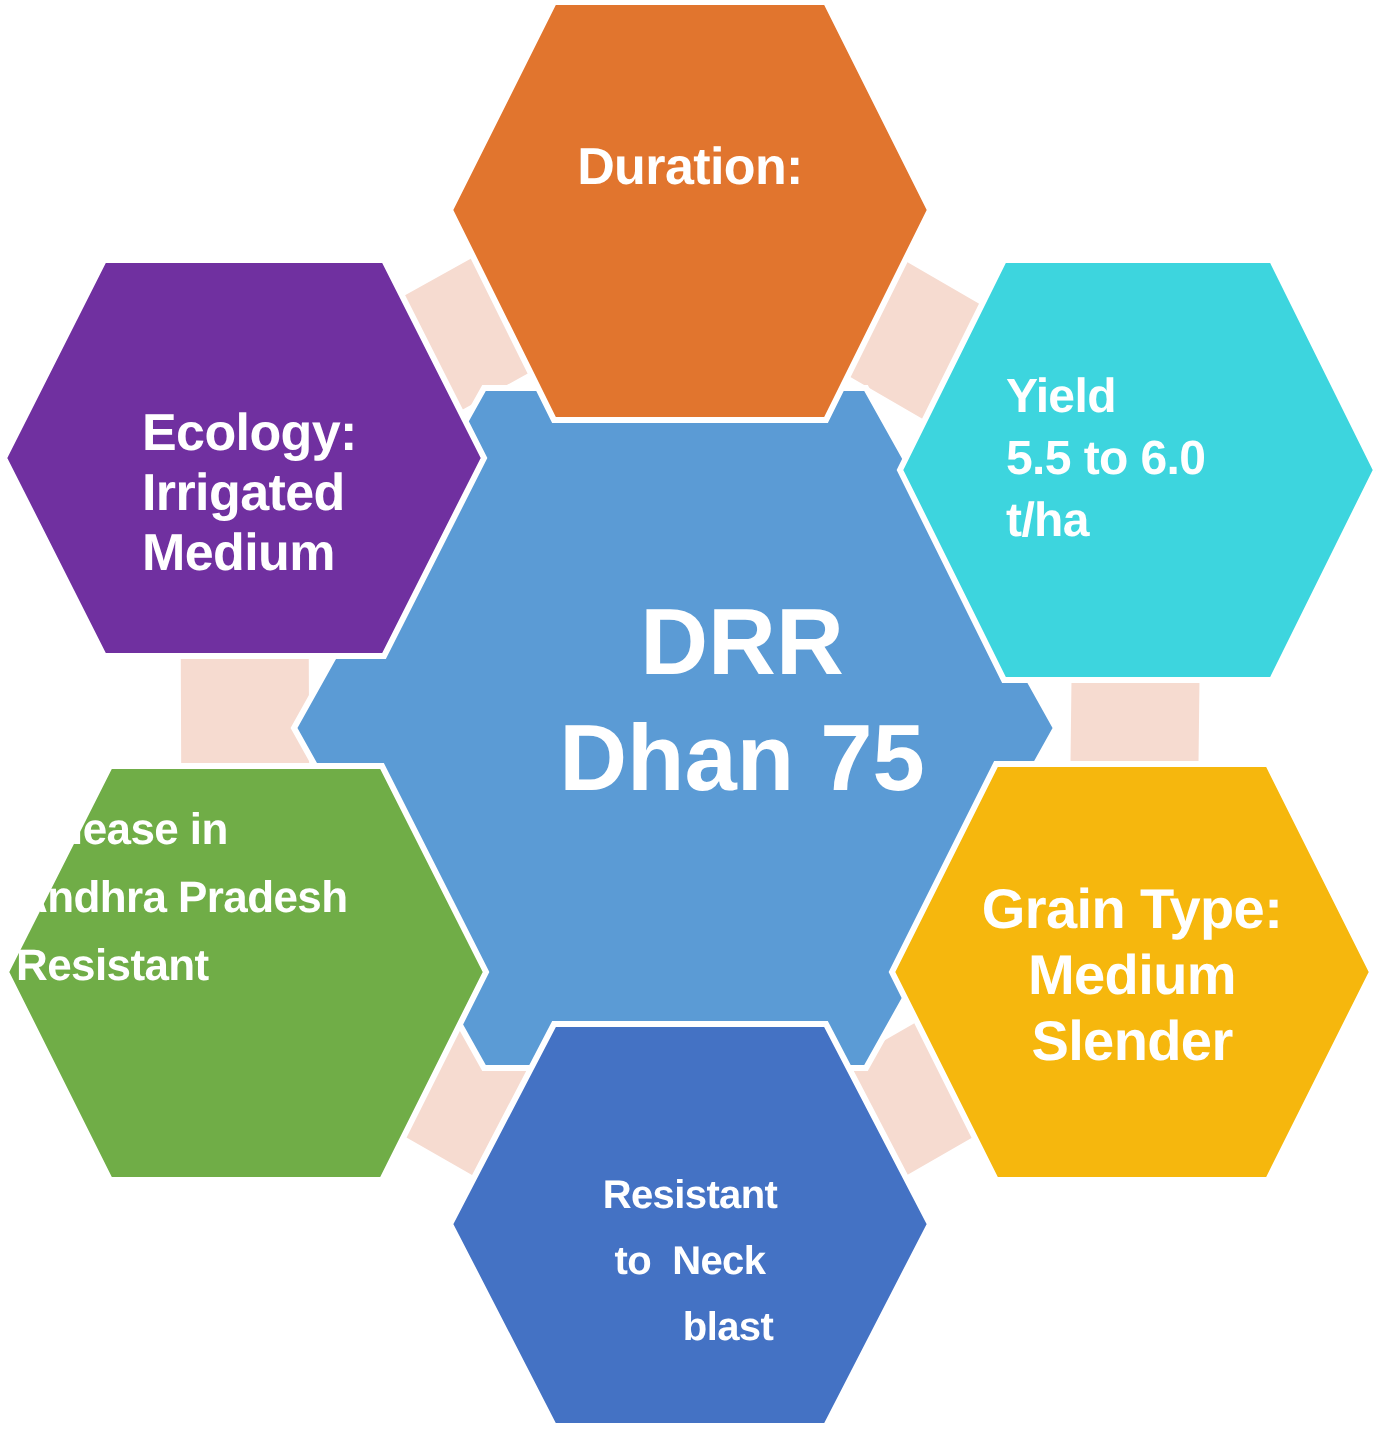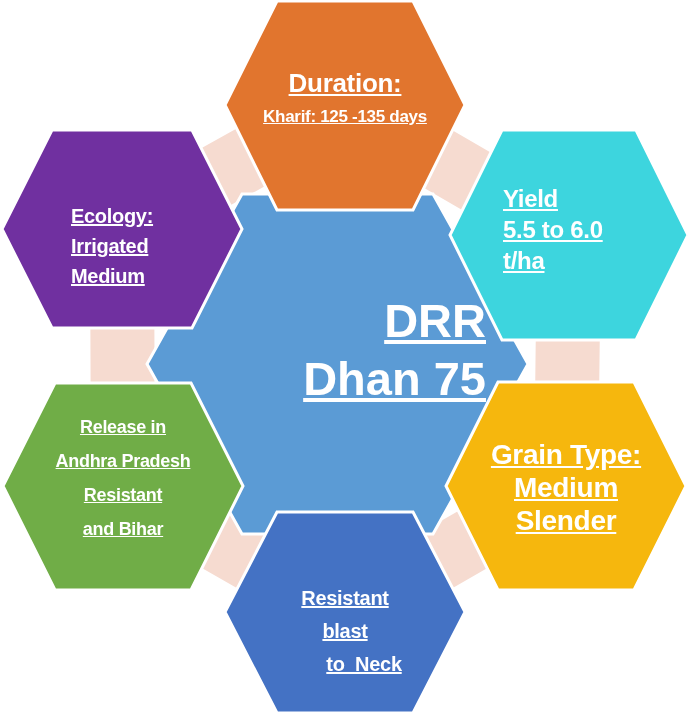--- a/index.html
+++ b/index.html
@@ -13,46 +13,46 @@
   .canvas svg{position:absolute;left:0;top:0;}
   .ring{fill:none;stroke-width:64;stroke-linejoin:miter;}
   .hex{stroke:#ffffff;stroke-width:3;stroke-linejoin:miter;}
   .hex-text{
     position:absolute;
     color:#ffffff;
     font-weight:700;
     letter-spacing:-0.3px;
     z-index:2;
   }
-  .hex-text .line{white-space:nowrap;text-decoration:underline;}
+  .hex-text .line{white-space:nowrap;}
 
   
   .t-duration{left:235px;top:66px;width:220px;text-align:center;}
   .t-duration .line:nth-child(1){font-size:26px;line-height:34px;}
   .t-duration .line:nth-child(2){font-size:17px;line-height:24px;margin-top:5px;}
 
   
   .t-yield{left:503px;top:183px;width:150px;text-align:left;font-size:24px;line-height:31px;}
   .t-yield .line:nth-child(1){text-align:left;}
 
   
   .t-grain{left:456px;top:438px;width:220px;text-align:center;font-size:28px;line-height:33px;}
 
   
   .t-blast{left:245px;top:582px;width:200px;text-align:center;font-size:20px;line-height:33px;}
   .t-blast .line:nth-child(3){padding-left:38px;}
 
   
-  .t-release{left:8px;top:410px;width:230px;text-align:center;font-size:18px;line-height:34px;}
+  .t-release{left:8px;top:398px;width:230px;font-size:22px;line-height:34px;}
 
   
-  .t-ecology{left:71px;top:201px;width:160px;text-align:left;font-size:20px;line-height:30px;}
+  .t-ecology{left:71px;top:201px;width:160px;text-align:left;font-size:26px;line-height:30px;}
 
   
-  .t-center{left:256px;top:292px;width:230px;text-align:right;font-size:47px;line-height:58px;letter-spacing:0;}
+  .t-center{left:256px;top:292px;width:230px;text-align:center;font-size:47px;line-height:58px;letter-spacing:0;}
 </style>
 </head>
 <body>
 
 <div class="canvas">
 
   <svg width="688" height="720" viewBox="0 0 688 720">
 
     <polygon class="ring" points="345,105 569,235 566,486 345,613 123,486 122,229" stroke="#F6DBD0"></polygon>
 
@@ -66,46 +66,44 @@
 
     <polygon class="hex" points="277,512 413,512 465,612 413,713 277,713 225,612" fill="#4472C4"></polygon>
 
     <polygon class="hex" points="55,383 191,383 243,486 191,590 55,590 3,486" fill="#70AD47"></polygon>
 
     <polygon class="hex" points="52,130 192,130 242,229 192,328 52,328 2,229" fill="#7030A0"></polygon>
   </svg>
 
   <div class="hex-text t-duration">
     <div class="line">Duration:</div>
-    <div class="line">Kharif: 125 -135 days</div>
   </div>
 
   <div class="hex-text t-yield">
     <div class="line">Yield</div>
     <div class="line">5.5 to 6.0</div>
     <div class="line">t/ha</div>
   </div>
 
   <div class="hex-text t-grain">
     <div class="line">Grain Type:</div>
     <div class="line">Medium</div>
     <div class="line">Slender</div>
   </div>
 
   <div class="hex-text t-blast">
     <div class="line">Resistant</div>
+    <div class="line">to &nbsp;Neck</div>
     <div class="line">blast</div>
-    <div class="line">to &nbsp;Neck</div>
   </div>
 
   <div class="hex-text t-release">
     <div class="line">Release in</div>
     <div class="line">Andhra Pradesh</div>
     <div class="line">Resistant</div>
-    <div class="line">and Bihar</div>
   </div>
 
   <div class="hex-text t-ecology">
     <div class="line">Ecology:</div>
     <div class="line">Irrigated</div>
     <div class="line">Medium</div>
   </div>
 
   <div class="hex-text t-center">
     <div class="line">DRR</div>

